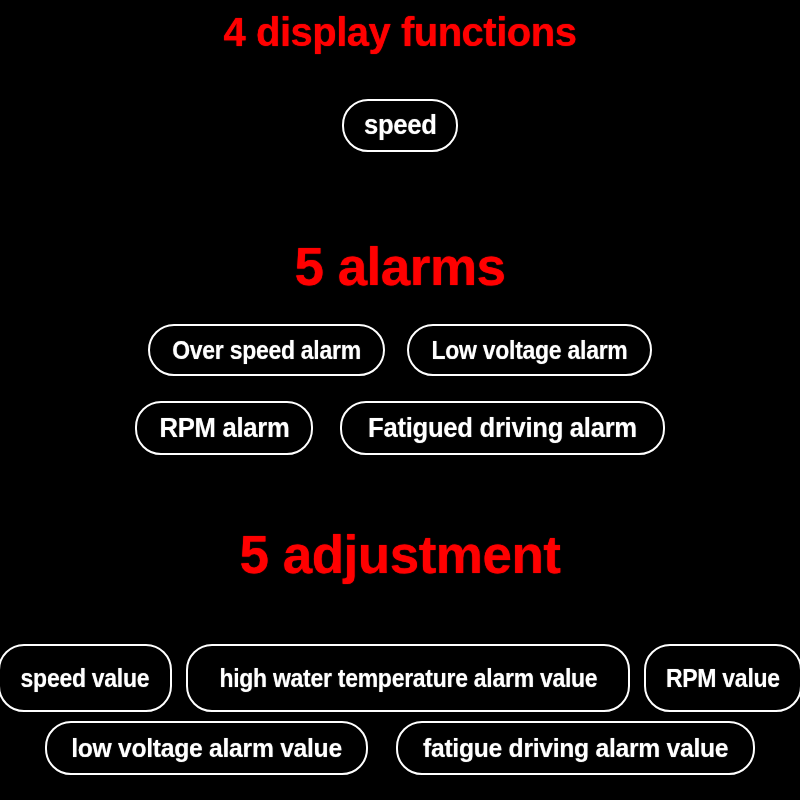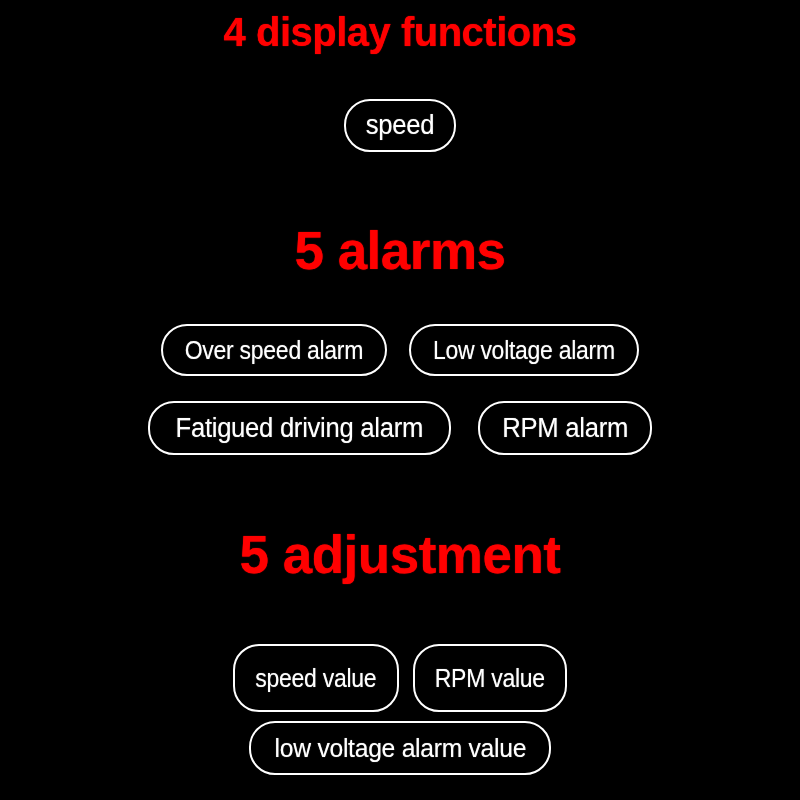--- a/index.html
+++ b/index.html
@@ -31,21 +31,21 @@
     text-align: center;
     color: #ff0000;
     font-weight: bold;
     letter-spacing: -0.5px;
     line-height: 1;
     white-space: nowrap;
     text-shadow: 0 0 1px #ff0000;
   }
 
   #title-display   { top: 12px;  font-size: 40px; }
-  #title-alarms    { top: 224px; font-size: 53px; }
+  #title-alarms    { top: 240px; font-size: 53px; }
   #title-adjust    { top: 528px; font-size: 53px; }
 
   
   .pill-row {
     position: absolute;
     left: 0;
     width: 800px;
     display: flex;
     flex-direction: row;
     align-items: center;
@@ -62,21 +62,21 @@
   
   .pill {
     display: inline-flex;
     align-items: center;
     justify-content: center;
     height: 100%;
     border: 2px solid #ffffff;
     border-radius: 26px;
     background: transparent;
     color: #ffffff;
-    font-weight: normal;
+    font-weight: bold;
     line-height: 1;
     white-space: nowrap;
     padding: 0 13px;
     letter-spacing: -0.3px;
     text-shadow: 0 0 1px rgba(255,255,255,0.55);
   }
 
   
   #row-display  .pill { font-size: 27px; padding: 0 18px; }
   #row-alarm-1  .pill { font-size: 25px; padding: 0 14px; }
@@ -113,37 +113,43 @@
     <div class="pill">
       <span>Over speed alarm</span>
     </div>
     <div class="pill">
       <span>Low voltage alarm</span>
     </div>
   </div>
 
   <div class="pill-row" id="row-alarm-2">
     <div class="pill">
-      <span>Fatigued driving alarm</span>
+      <span>RPM alarm</span>
     </div>
     <div class="pill">
-      <span>RPM alarm</span>
+      <span>Fatigued driving alarm</span>
     </div>
   </div>
 
   <div class="section-title" id="title-adjust">5 adjustment</div>
 
   <div class="pill-row" id="row-adjust-1">
     <div class="pill">
       <span>speed value</span>
     </div>
     <div class="pill">
+      <span>high water temperature alarm value</span>
+    </div>
+    <div class="pill">
       <span>RPM value</span>
     </div>
   </div>
 
   <div class="pill-row" id="row-adjust-2">
     <div class="pill">
       <span>low voltage alarm value</span>
     </div>
+    <div class="pill">
+      <span>fatigue driving alarm value</span>
+    </div>
   </div>
 
 </div>
 
 </body></html>

